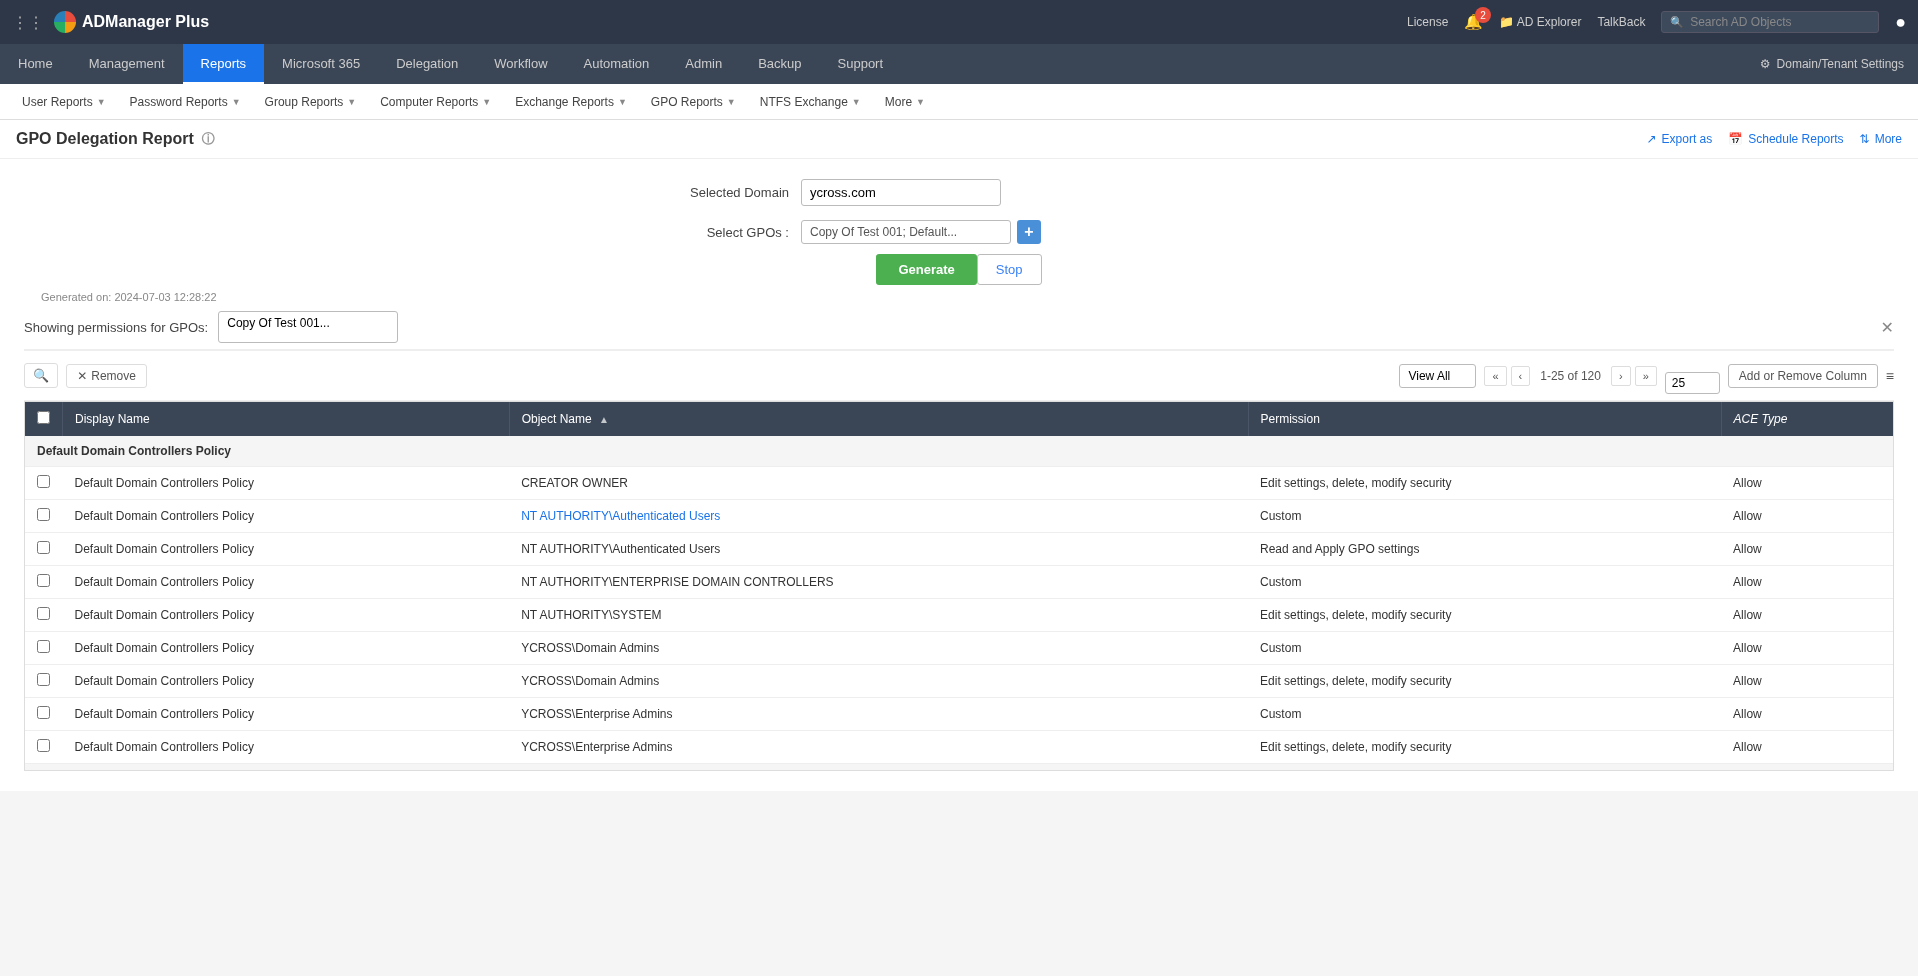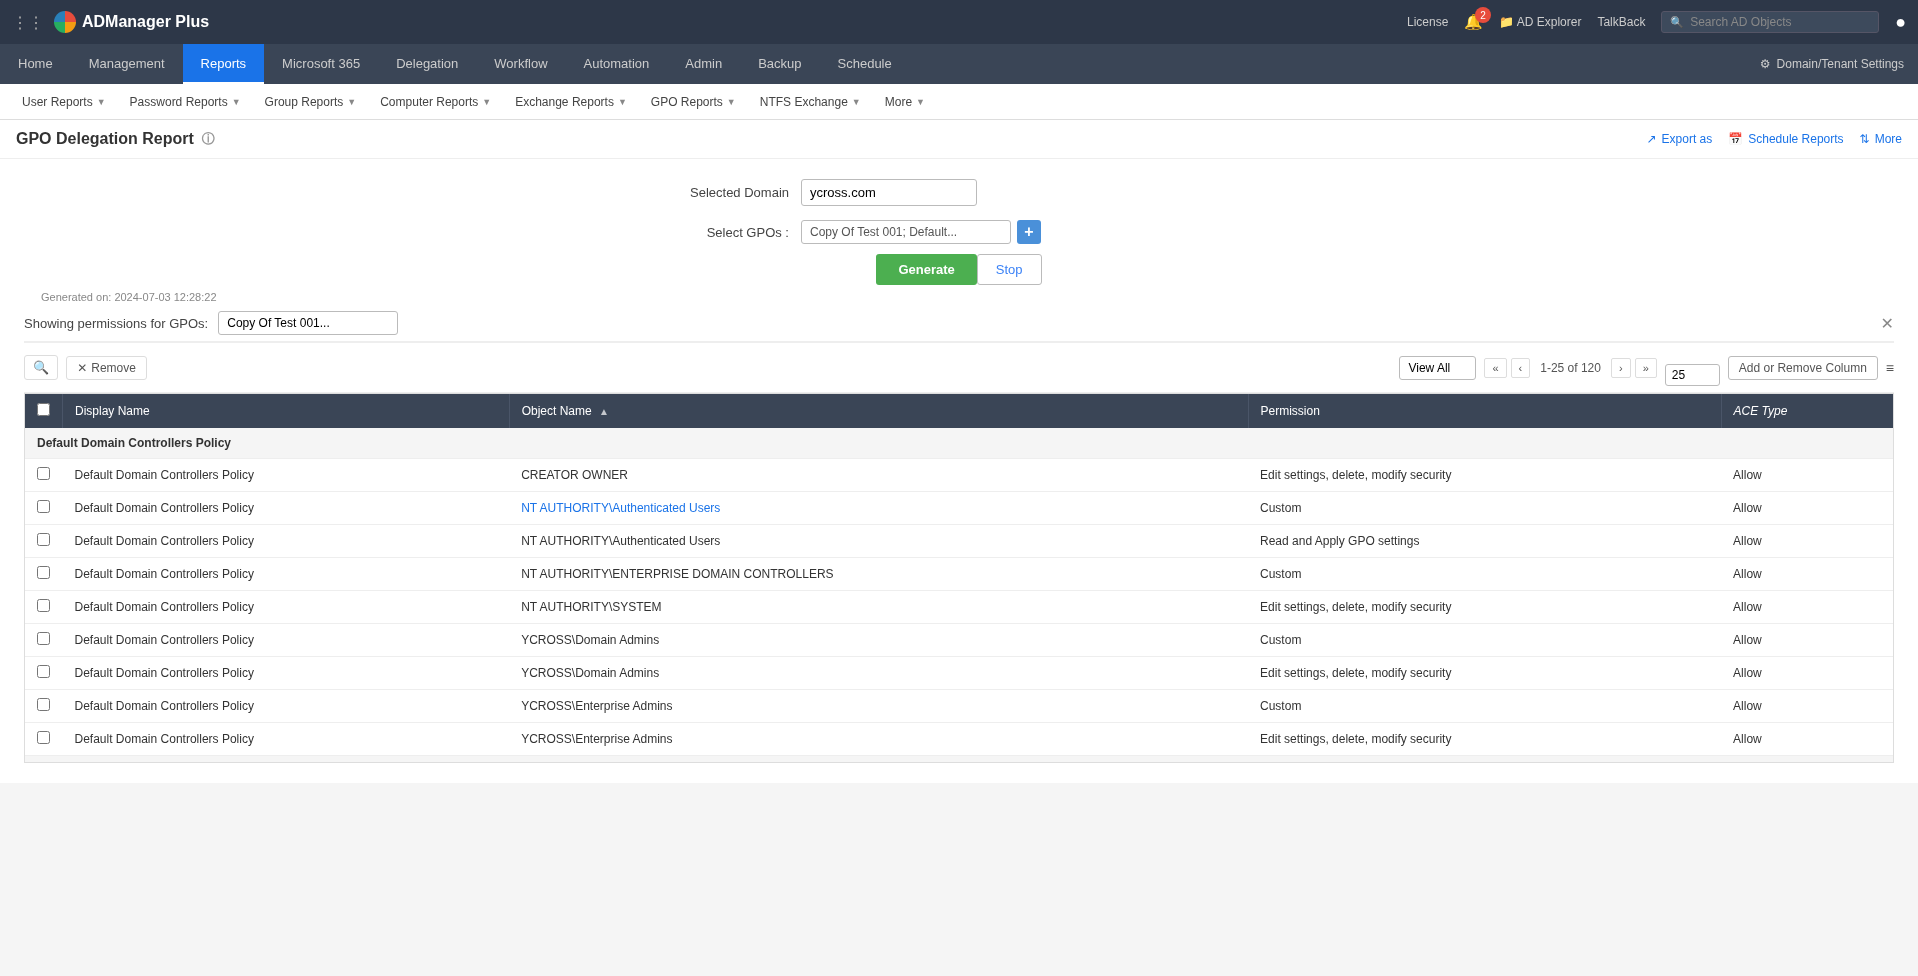--- a/index.html
+++ b/index.html
@@ -38,21 +38,21 @@
     .action-btn { display: flex; align-items: center; gap: 5px; color: #1a73e8; cursor: pointer; font-size: 12px; }
 
     
     .main-content { background: #fff; padding: 20px 24px; }
 
     
     .form-section { display: flex; flex-direction: column; gap: 14px; max-width: 600px; margin: 0 auto; }
     .form-row { display: flex; align-items: center; gap: 12px; }
     .form-label { width: 130px; text-align: right; font-size: 13px; color: #444; flex-shrink: 0; }
     .form-control { display: flex; align-items: center; gap: 6px; }
-    select.domain-select { padding: 5px 24px 5px 8px; border: 1px solid #bbb; border-radius: 3px; font-size: 13px; width: 176px; background: #fff; appearance: none; cursor: pointer; }
+    select.domain-select { padding: 5px 24px 5px 8px; border: 1px solid #bbb; border-radius: 3px; font-size: 13px; width: 200px; background: #fff; appearance: none; cursor: pointer; }
     .gpo-input-box { border: 1px solid #bbb; border-radius: 3px; padding: 4px 8px; font-size: 12px; color: #555; width: 210px; background: #fff; cursor: pointer; display: flex; align-items: center; justify-content: space-between; }
     .gpo-add-btn { width: 24px; height: 24px; background: #4a90d9; color: #fff; border: none; border-radius: 3px; cursor: pointer; display: flex; align-items: center; justify-content: center; font-size: 16px; font-weight: bold; flex-shrink: 0; }
 
     
     .btn-generate { background: #4CAF50; color: #fff; border: none; padding: 7px 22px; border-radius: 3px; cursor: pointer; font-size: 13px; font-weight: bold; }
     .btn-stop { background: #fff; color: #3b82f6; border: 1px solid #bbb; padding: 7px 18px; border-radius: 3px; cursor: pointer; font-size: 13px; }
     .btn-row { display: flex; gap: 0; justify-content: center; margin-top: 10px; }
 
     
     .generated-info { font-size: 11px; color: #888; padding: 6px 0 2px 0; margin-left: 17px; }
@@ -64,21 +64,21 @@
     .spacer { flex: 1; }
     .view-select { padding: 4px 24px 4px 8px; border: 1px solid #bbb; border-radius: 3px; font-size: 12px; background: #fff; cursor: pointer; appearance: none; }
     .pager { display: flex; align-items: center; gap: 4px; font-size: 12px; color: #555; }
     .pager-btn { background: none; border: 1px solid #ddd; border-radius: 2px; padding: 3px 7px; cursor: pointer; font-size: 11px; color: #555; }
     .pager-info { padding: 0 6px; }
     .per-page-select { padding: 3px 20px 3px 6px; border: 1px solid #bbb; border-radius: 3px; font-size: 12px; background: #fff; cursor: pointer; appearance: none; width: 55px; margin-top: 15px; }
     .add-remove-col { background: #fff; border: 1px solid #bbb; border-radius: 3px; padding: 4px 10px; cursor: pointer; font-size: 12px; color: #555; }
 
     
     .gpo-selector-row { display: flex; align-items: center; gap: 10px; padding: 6px 0; font-size: 13px; color: #444; border-bottom: 1px solid #eee; }
-    .gpo-select { padding: 4px 24px 4px 8px; border: 1px solid #bbb; border-radius: 3px; font-size: 12px; background: #fff; cursor: pointer; appearance: none; width: 180px; }
+    .gpo-select { padding: 4px 24px 12px 8px; border: 1px solid #bbb; border-radius: 3px; font-size: 12px; background: #fff; cursor: pointer; appearance: none; width: 180px; }
     .close-x { cursor: pointer; color: #888; font-size: 16px; margin-left: auto; }
 
     
     .data-table { width: 100%; border-collapse: collapse; font-size: 12px; }
     .data-table thead tr { background: #3a4556; color: #fff; }
     .data-table thead th { padding: 9px 12px; text-align: left; font-weight: normal; font-size: 12px; white-space: nowrap; border-right: 1px solid #4a5568; }
     .data-table thead th:last-child { border-right: none; font-style: italic; }
     .data-table thead th .sort-icon { margin-left: 4px; font-size: 10px; opacity: 0.7; }
     .data-table tbody td { padding: 8px 12px; border-bottom: 1px solid #eee; color: #333; }
     .data-table tbody td.link-cell { color: #1a73e8; cursor: pointer; }
@@ -124,21 +124,21 @@
 <div class="navtabs">
   <div class="navtab">Home</div>
   <div class="navtab">Management</div>
   <div class="navtab active">Reports</div>
   <div class="navtab">Microsoft 365</div>
   <div class="navtab">Delegation</div>
   <div class="navtab">Workflow</div>
   <div class="navtab">Automation</div>
   <div class="navtab">Admin</div>
   <div class="navtab">Backup</div>
-  <div class="navtab">Schedule</div>
+  <div class="navtab">Support</div>
   <div class="domain-settings">
     <span>⚙</span>
     <span>Domain/Tenant Settings</span>
   </div>
 </div>
 
 <div class="subnav">
   <div class="subnav-item">
     <span>User Reports</span>
     <span class="arrow">▼</span>

